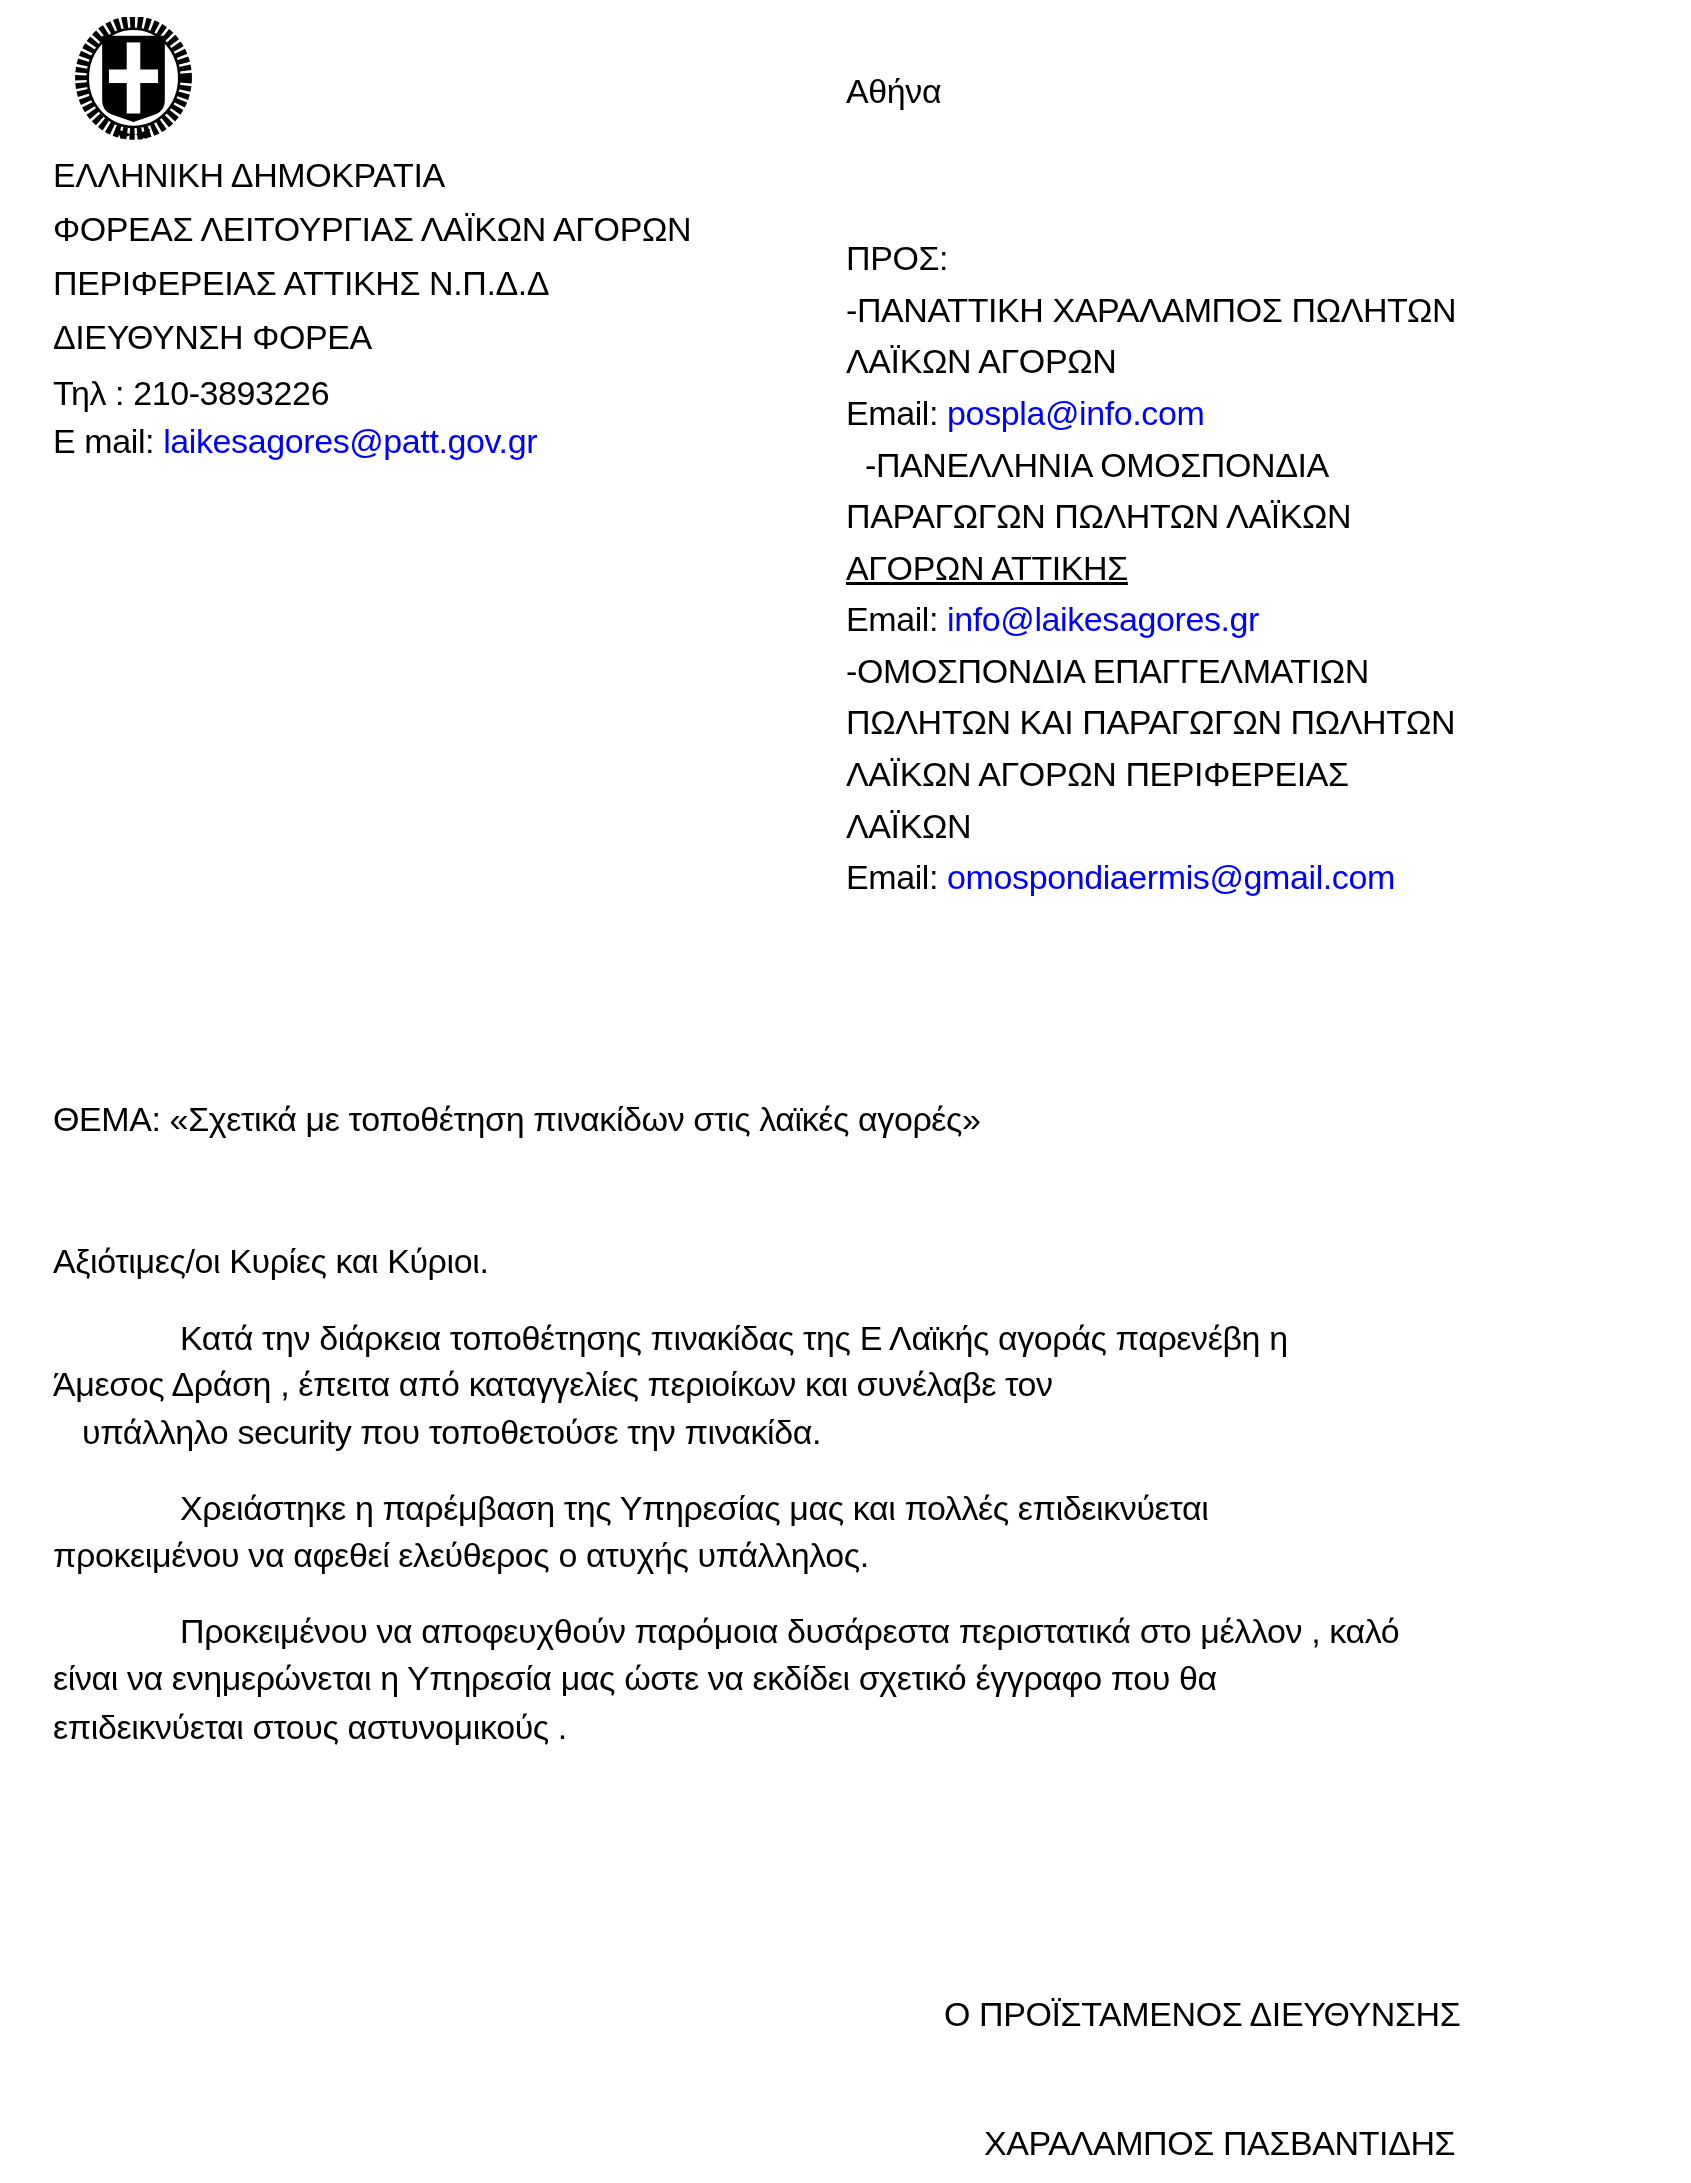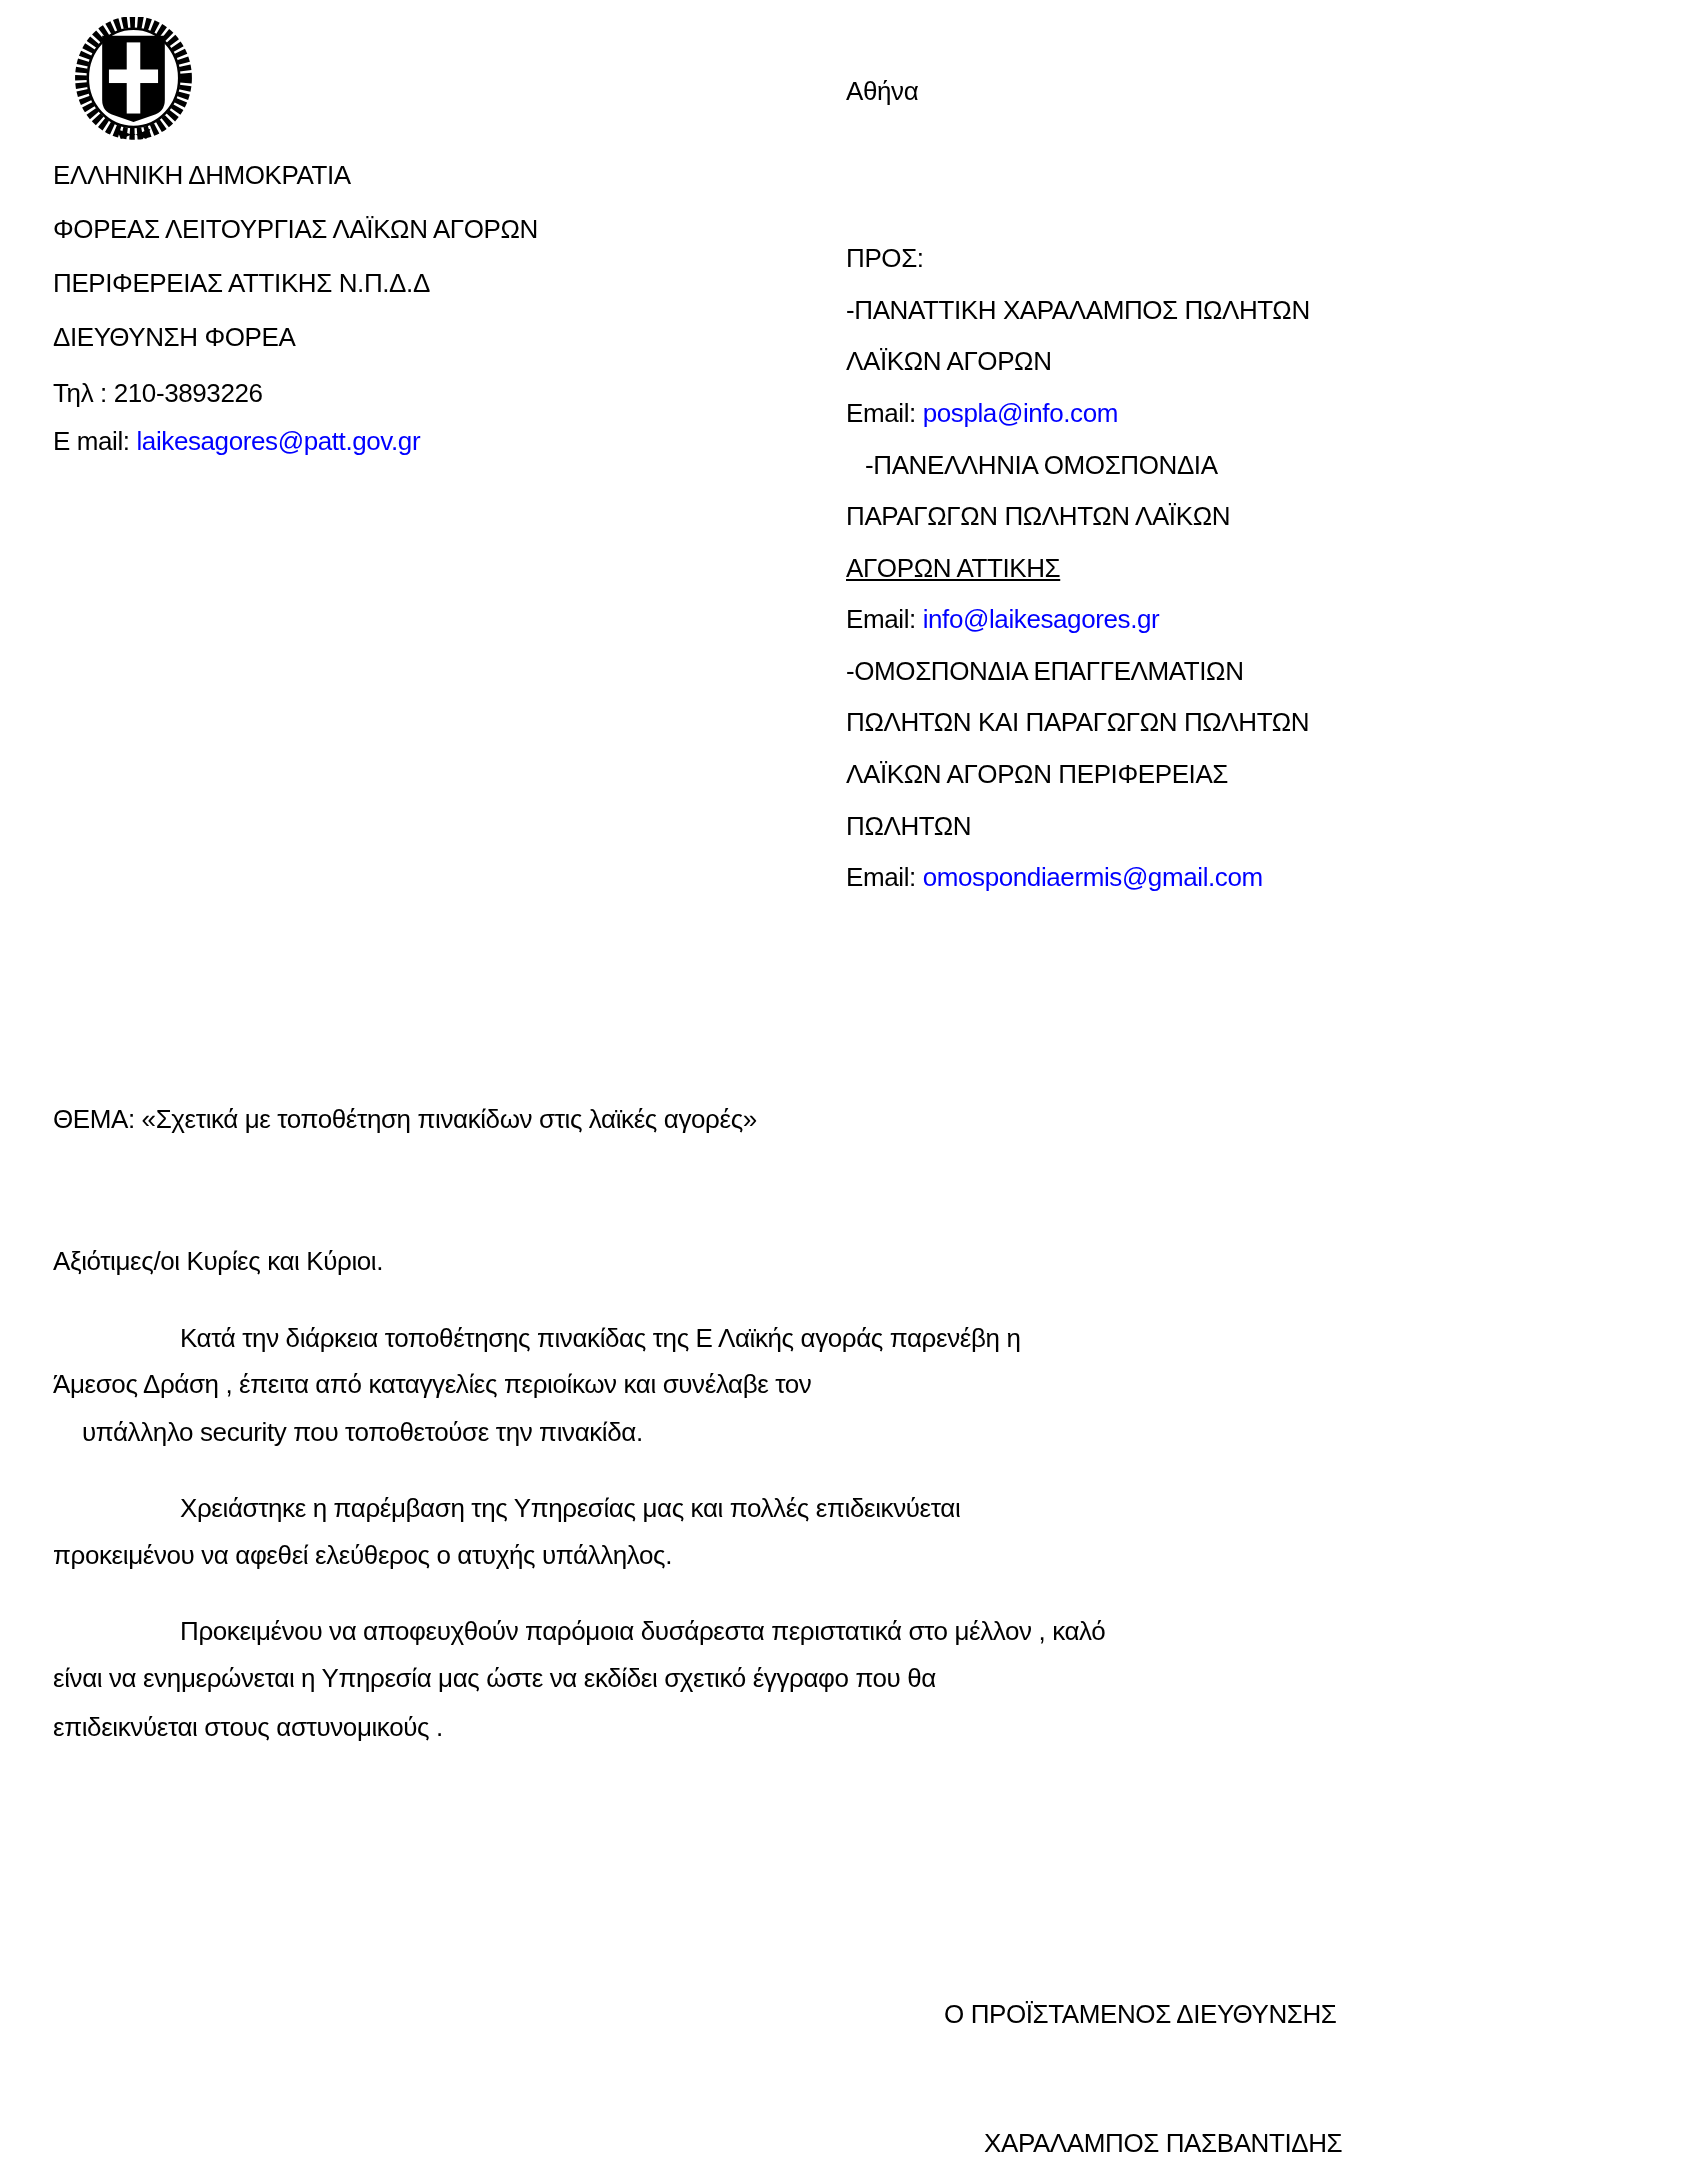--- a/index.html
+++ b/index.html
@@ -1,19 +1,19 @@
 <!DOCTYPE html>
 <html style="font-size:13.5px"><head>
 <meta charset="utf-8">
 <style>
   html, body { margin:0; padding:0; background:#ffffff; }
   body { width:1691px; height:2183px; position:relative; overflow:hidden;
          font-family:"Liberation Sans", sans-serif; color:#000; }
   .abs { position:absolute; white-space:nowrap; }
-  .t { font-size:26px; line-height:41px; letter-spacing:-0.4px; }
+  .t { font-size:34px; line-height:41px; letter-spacing:-0.4px; }
   .blue { color:#0000ff; }
   .link { color:#0000ff; cursor:pointer; }
   .emblem { position:absolute; left:70px; top:17px; width:127px; height:127px; }
   .indent { display:inline-block; width:127px; }
 </style>
 </head>
 <body>
 
 <div class="emblem">
   <svg width="127" height="127" viewBox="0 0 150 150">
@@ -52,21 +52,21 @@
 <div class="abs t" style="left:846px; top:445px;margin-left:19px;">-ΠΑΝΕΛΛΗΝΙΑ ΟΜΟΣΠΟΝΔΙΑ</div>
 <div class="abs t" style="left:846px; top:496px;">ΠΑΡΑΓΩΓΩΝ ΠΩΛΗΤΩΝ ΛΑΪΚΩΝ</div>
 <div class="abs t" style="left:846px; top:548px;text-decoration:underline;">ΑΓΟΡΩΝ ΑΤΤΙΚΗΣ</div>
 <div class="abs t" style="left:846px; top:599px;">
   <span>Email: </span><span class="blue">info@laikesagores.gr</span>
 </div>
 
 <div class="abs t" style="left:846px; top:651px;">-ΟΜΟΣΠΟΝΔΙΑ ΕΠΑΓΓΕΛΜΑΤΙΩΝ</div>
 <div class="abs t" style="left:846px; top:702px;">ΠΩΛΗΤΩΝ ΚΑΙ ΠΑΡΑΓΩΓΩΝ ΠΩΛΗΤΩΝ</div>
 <div class="abs t" style="left:846px; top:754px;">ΛΑΪΚΩΝ ΑΓΟΡΩΝ ΠΕΡΙΦΕΡΕΙΑΣ</div>
-<div class="abs t" style="left:846px; top:806px;">ΠΩΛΗΤΩΝ</div>
+<div class="abs t" style="left:846px; top:806px;">ΛΑΪΚΩΝ</div>
 <div class="abs t" style="left:846px; top:857px;">
   <span>Email: </span><span class="blue">omospondiaermis@gmail.com</span>
 </div>
 
 <div class="abs t" style="left:53px; top:1099px;">ΘΕΜΑ: «Σχετικά με τοποθέτηση πινακίδων στις λαϊκές αγορές»</div>
 
 <div class="abs t" style="left:53px; top:1241px;">Αξιότιμες/οι Κυρίες και Κύριοι.</div>
 
 <div class="abs t" style="left:53px; top:1318px;"><span class="indent"></span><span>Κατά την διάρκεια τοποθέτησης πινακίδας της Ε Λαϊκής αγοράς  παρενέβη η</span></div>
 <div class="abs t" style="left:53px; top:1364px;">Άμεσος Δράση , έπειτα από καταγγελίες περιοίκων και συνέλαβε  τον</div>

